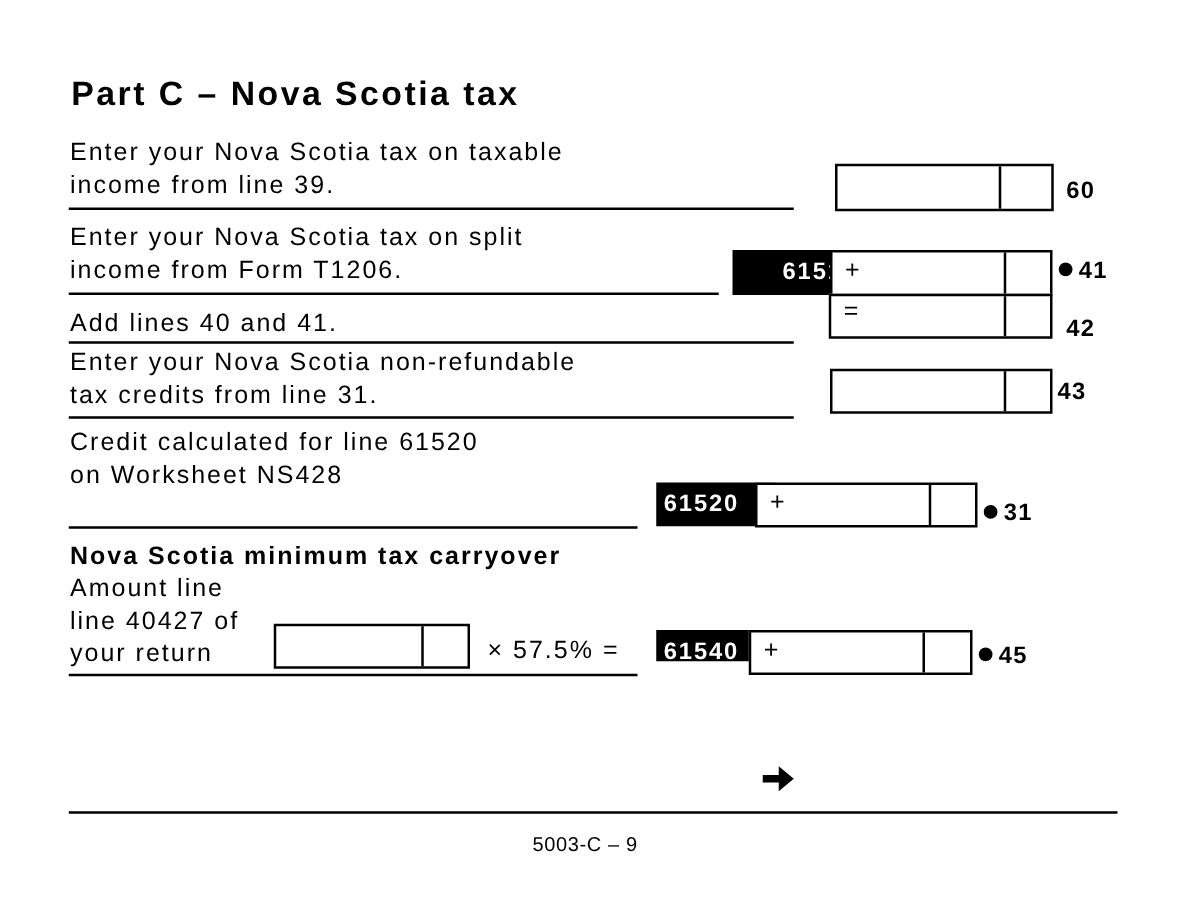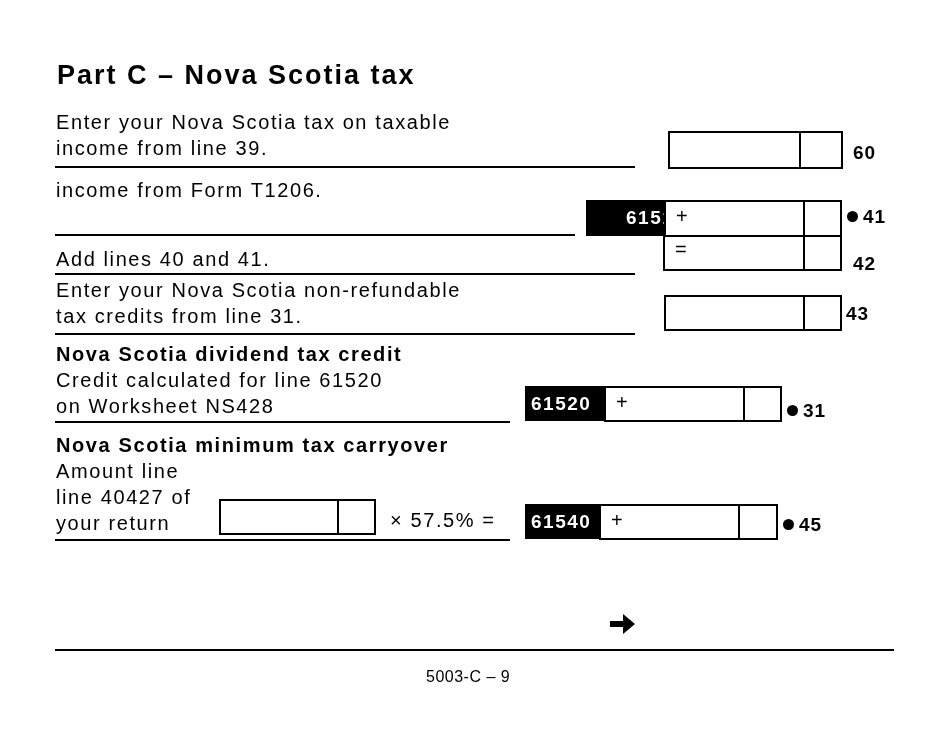--- a/index.html
+++ b/index.html
@@ -29,20 +29,21 @@
   <div>Enter your Nova Scotia tax on taxable</div>
   <div>income from line 39.</div>
 </div>
 <div class="rule" style="left:55px;top:166px;width:580px;"></div>
 <div class="box" style="left:668px;top:131px;width:175px;height:38px;">
   <div class="div" style="left:129px;"></div>
 </div>
 <div class="lnum" style="left:853px;top:142px;">60</div>
 
 <div class="abs txt" style="left:56px;top:177px;">
+  <div>Enter your Nova Scotia tax on split</div>
   <div>income from Form T1206.</div>
 </div>
 <div class="rule" style="left:55px;top:234px;width:520px;"></div>
 <div class="code" style="left:586px;top:200px;width:80px;height:36px;padding-left:40px;">61510</div>
 <div class="box" style="left:664px;top:200px;width:178px;height:37px;">
   <span class="sign">+</span>
   <div class="div" style="left:137px;"></div>
 </div>
 <div class="lnum" style="left:847px;top:206px;"><span class="dot"></span><span>41</span></div>
 
@@ -58,21 +59,20 @@
   <div>Enter your Nova Scotia non-refundable</div>
   <div>tax credits from line 31.</div>
 </div>
 <div class="rule" style="left:55px;top:333px;width:580px;"></div>
 <div class="box" style="left:664px;top:295px;width:178px;height:36px;">
   <div class="div" style="left:137px;"></div>
 </div>
 <div class="lnum" style="left:846px;top:303px;">43</div>
 
 <div class="abs txt" style="left:56px;top:341px;">
-  <div class="bold">Nova Scotia dividend tax credit</div>
   <div>Credit calculated for line 61520</div>
   <div>on Worksheet NS428</div>
 </div>
 <div class="rule" style="left:55px;top:421px;width:455px;"></div>
 <div class="code" style="left:525px;top:386px;width:95px;height:35px;">61520</div>
 <div class="box" style="left:604px;top:386px;width:178px;height:36px;">
   <span class="sign">+</span>
   <div class="div" style="left:137px;"></div>
 </div>
 <div class="lnum" style="left:787px;top:400px;"><span class="dot"></span><span>31</span></div>
@@ -81,21 +81,21 @@
   <div class="bold">Nova Scotia minimum tax carryover</div>
   <div>Amount line</div>
   <div>line 40427 of</div>
   <div>your return</div>
 </div>
 <div class="box" style="left:219px;top:499px;width:157px;height:36px;">
   <div class="div" style="left:116px;"></div>
 </div>
 <div class="abs txt" style="left:390px;top:507px;">× 57.5% =</div>
 <div class="rule" style="left:55px;top:539px;width:455px;"></div>
-<div class="code" style="left:525px;top:504px;width:76px;height:35px;">61540</div>
+<div class="code" style="left:525px;top:504px;width:76px;height:25px;">61540</div>
 <div class="box" style="left:599px;top:504px;width:179px;height:36px;">
   <span class="sign">+</span>
   <div class="div" style="left:137px;"></div>
 </div>
 <div class="lnum" style="left:783px;top:514px;"><span class="dot"></span><span>45</span></div>
 
 <div class="abs txt" style="left:607px;top:612px;">
   <span class="arrow"><svg width="26" height="22" viewBox="0 0 26 22">
         <path d="M0 8 H13 V1 L25 11 L13 21 V14 H0 Z" fill="#000"></path>
       </svg></span>

